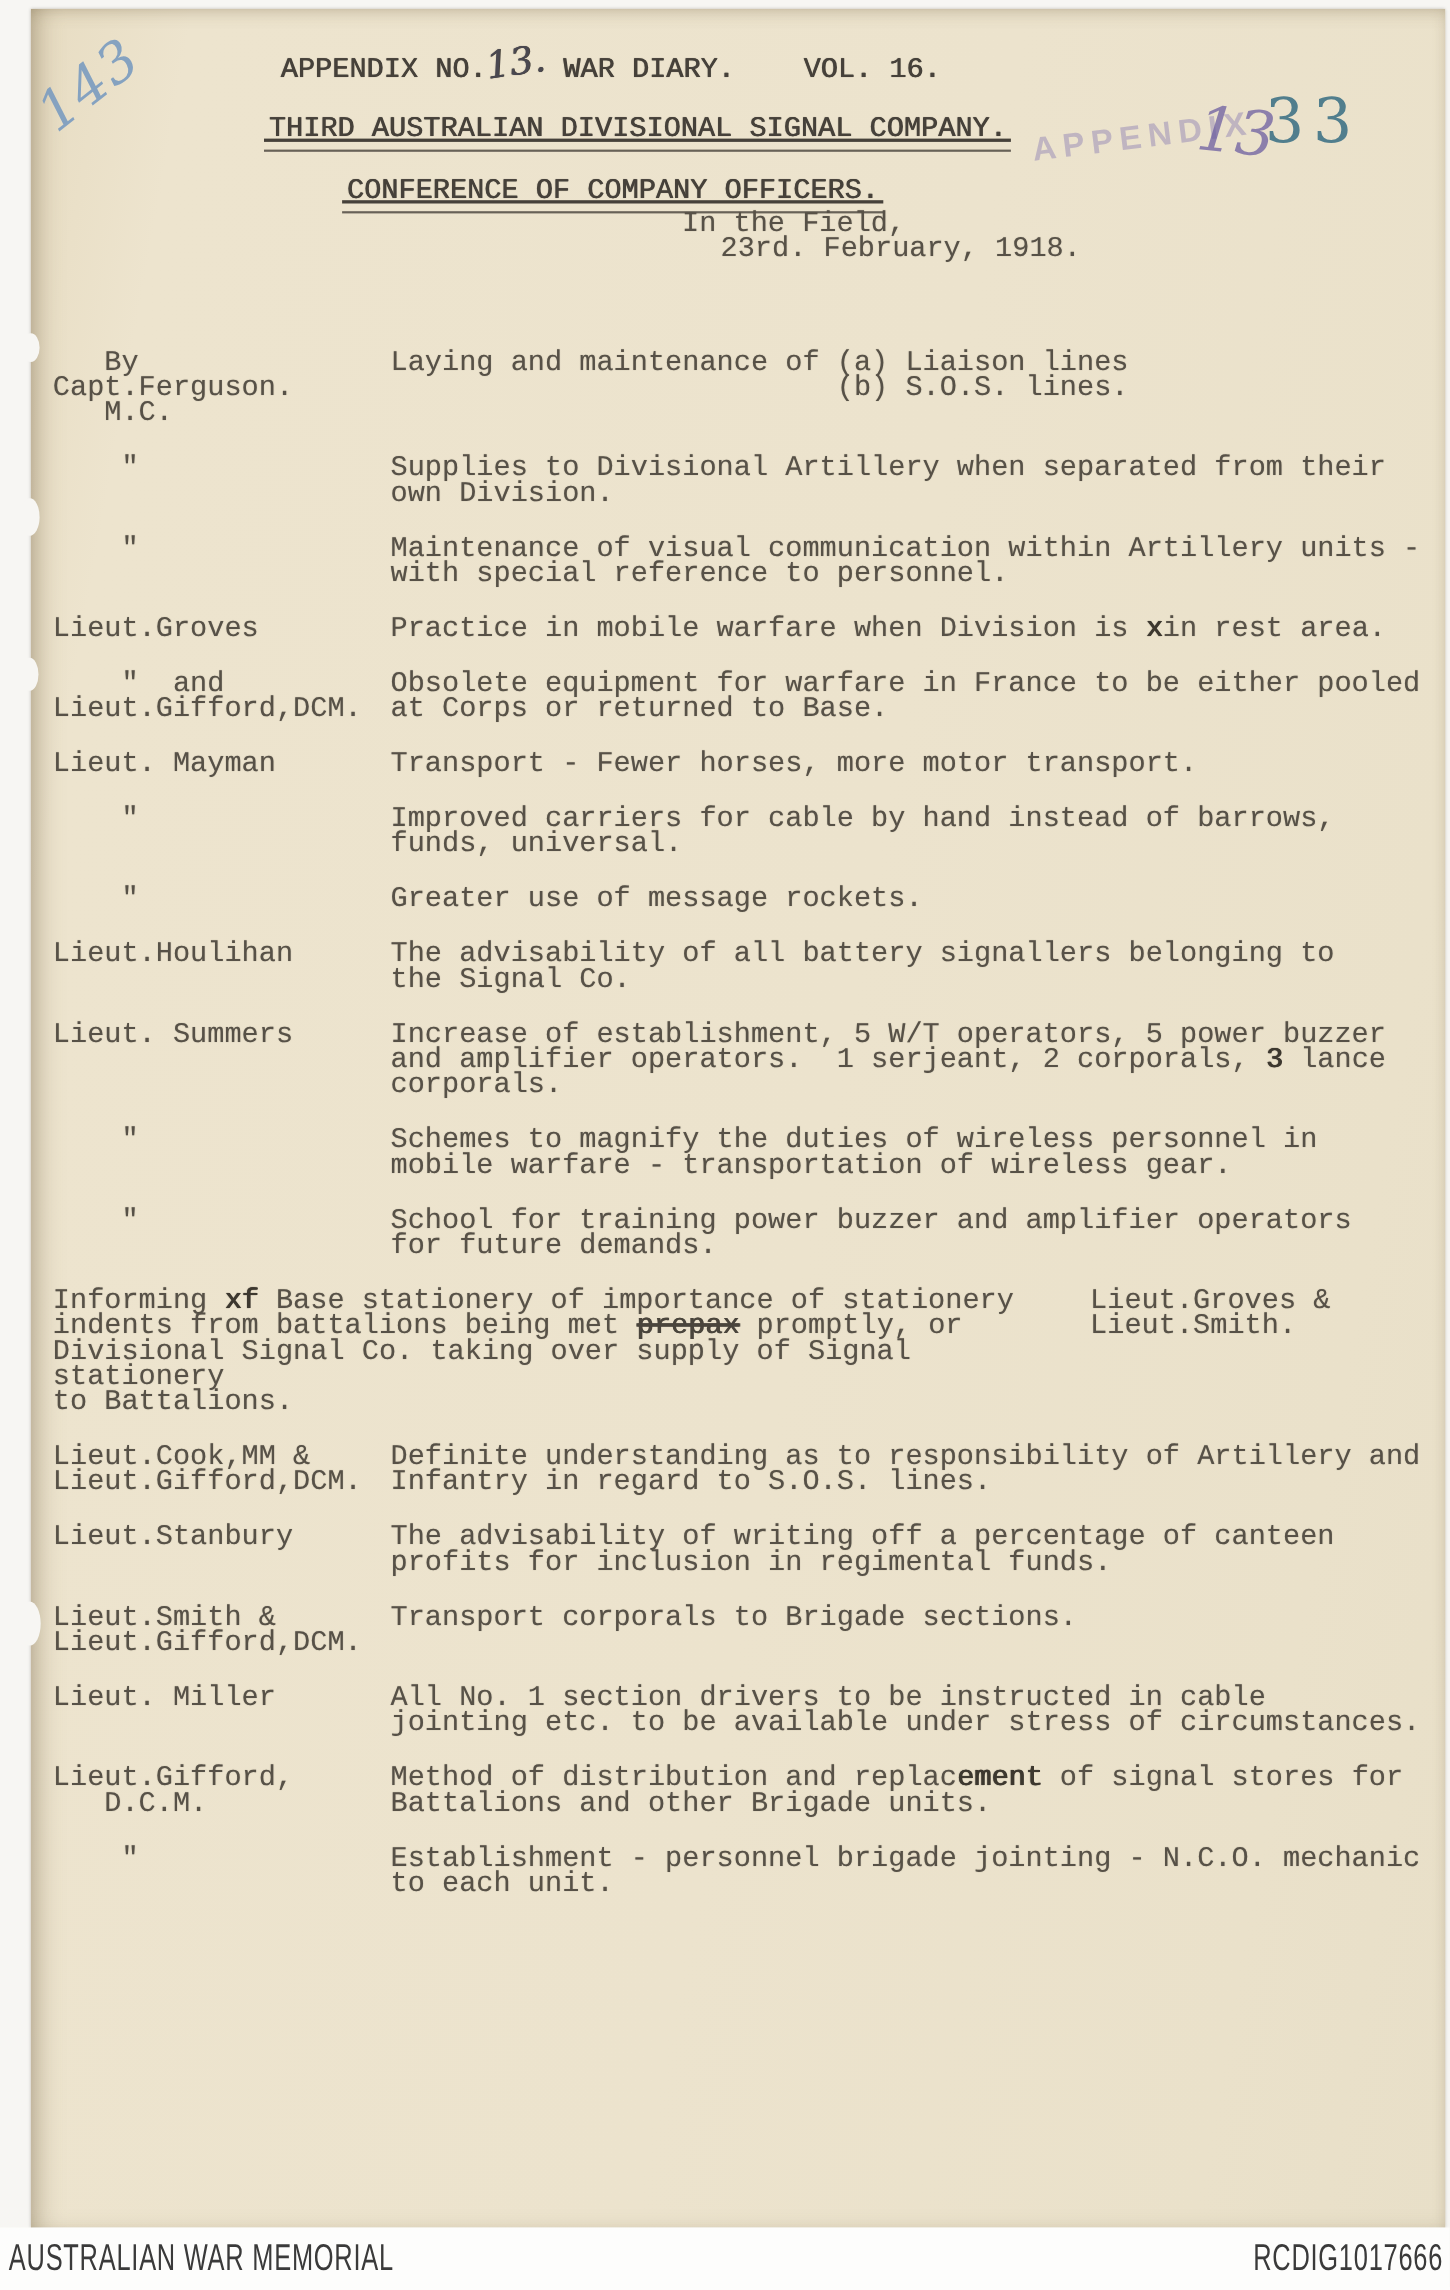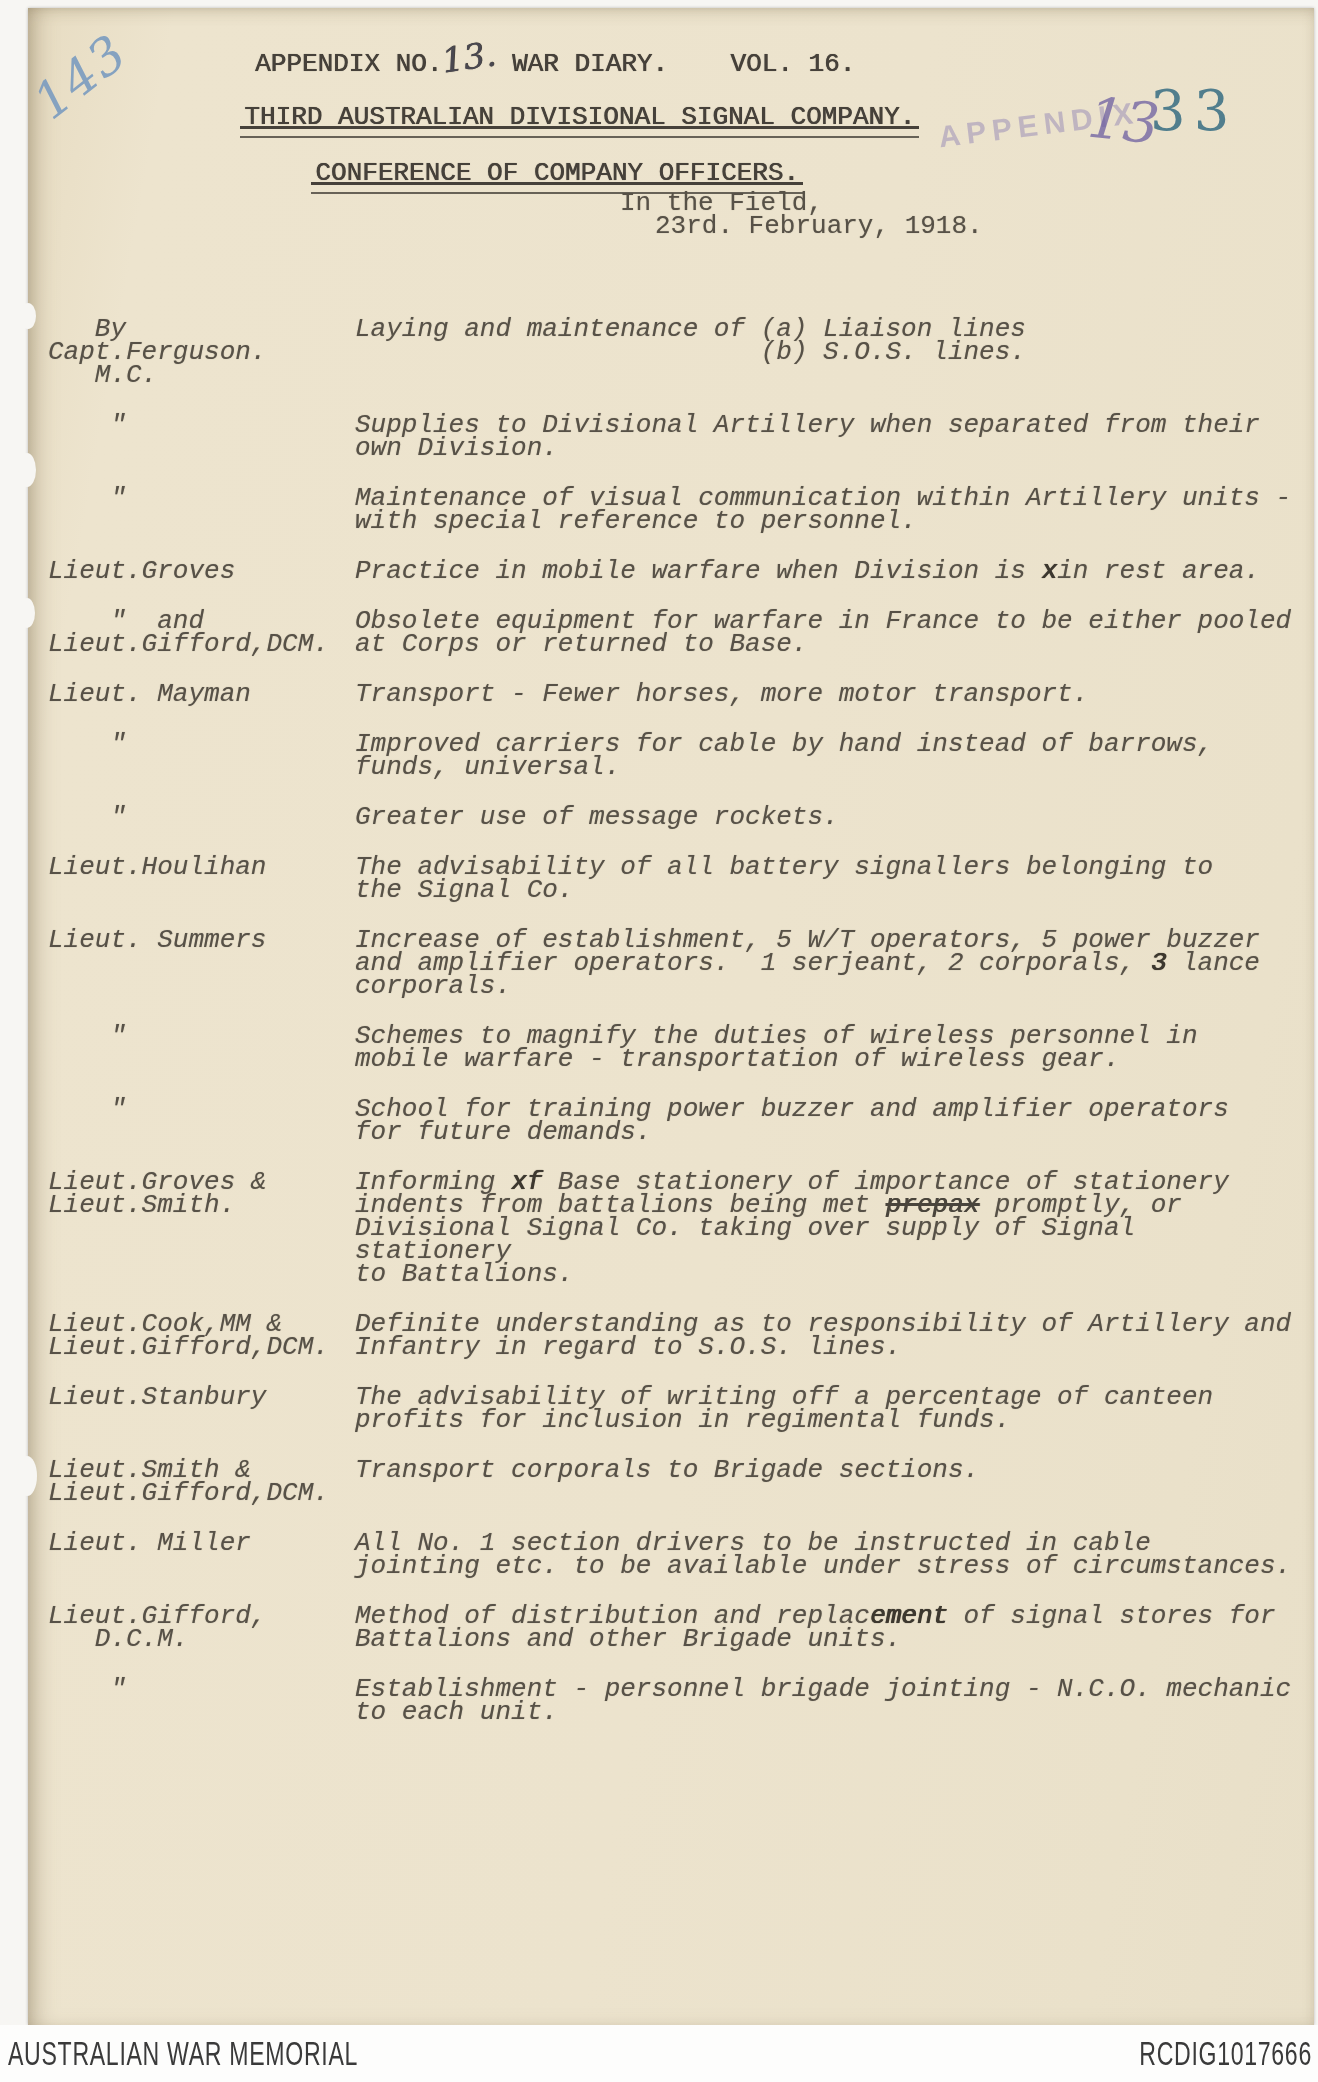--- a/index.html
+++ b/index.html
@@ -59,21 +59,21 @@
     font-family:"Liberation Sans",sans-serif;font-size:30px;font-weight:bold;
     color:rgba(130,116,176,.42);letter-spacing:6px;
   }
   .stamp-hw{
     position:absolute;left:1088px;top:88px;
     font-family:"DejaVu Serif",serif;font-style:italic;font-size:56px;
     color:rgba(108,94,160,.75);transform:rotate(6deg);
   }
   
   #rows-container{position:absolute;left:48px;top:318px;width:1250px;}
-  .row{display:flex;align-items:flex-start;margin-bottom:27px;font-style:italic;}
+  .row{display:flex;align-items:flex-start;margin-bottom:27px;}
   .row .name{width:307px;flex:0 0 307px;}
   .row .topic{flex:1 1 auto;}
   .struck{position:relative;text-decoration:line-through;text-decoration-thickness:3px;color:#4a453c;text-shadow:.8px 0 0 #4a453c;}
   .overtype{color:#3d382f;text-shadow:.9px 0 0 #3d382f,0 0 1px #3d382f;}
   
   .footer{
     position:absolute;left:0;right:0;bottom:0;height:57px;background:#fdfdfc;margin-top:37px;
   }
   .footer .f-left{
     position:absolute;left:8px;bottom:9px;font-size:34px;color:#3a3a3a;
@@ -172,26 +172,26 @@
       <div class="typew name">    "</div>
       <div class="typew topic"><span>Schemes to magnify the duties of wireless personnel in
 mobile warfare - transportation of wireless gear.</span></div>
     </div>
     <div class="row">
       <div class="typew name">    "</div>
       <div class="typew topic"><span>School for training power buzzer and amplifier operators
 for future demands.</span></div>
     </div>
     <div class="row">
-      <div class="typew name">Lieut.Groves &amp;
-Lieut.Smith.</div>
       <div class="typew topic"><span>Informing </span><span class="overtype">xf</span><span> Base stationery of importance of stationery
 indents from battalions being met </span><span class="struck">prepax</span><span> promptly, or
 Divisional Signal Co. taking over supply of Signal stationery
 to Battalions.</span></div>
+      <div class="typew name">Lieut.Groves &amp;
+Lieut.Smith.</div>
     </div>
     <div class="row">
       <div class="typew name">Lieut.Cook,MM &amp;
 Lieut.Gifford,DCM.</div>
       <div class="typew topic"><span>Definite understanding as to responsibility of Artillery and
 Infantry in regard to S.O.S. lines.</span></div>
     </div>
     <div class="row">
       <div class="typew name">Lieut.Stanbury</div>
       <div class="typew topic"><span>The advisability of writing off a percentage of canteen

